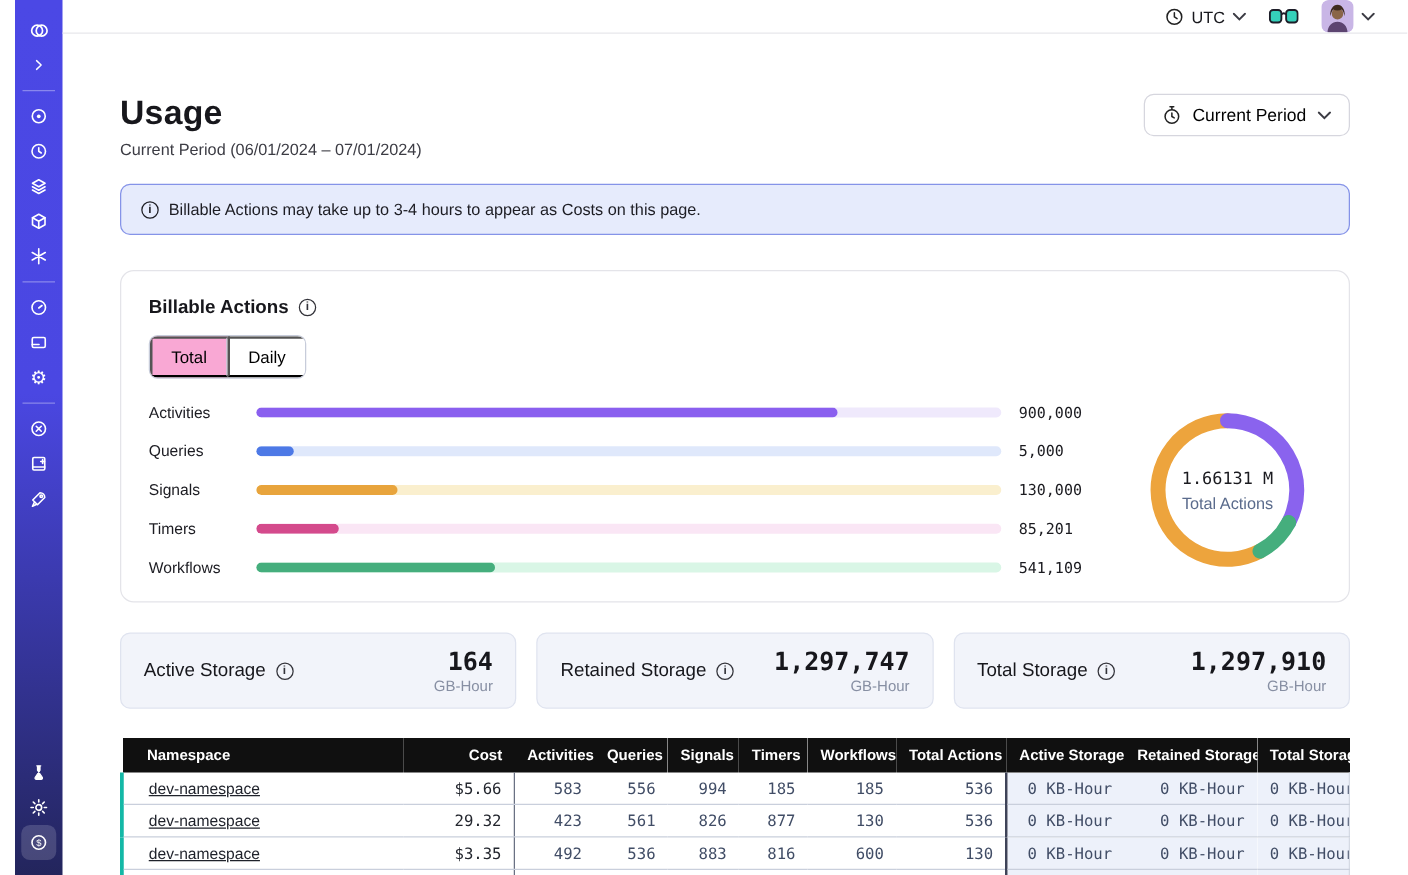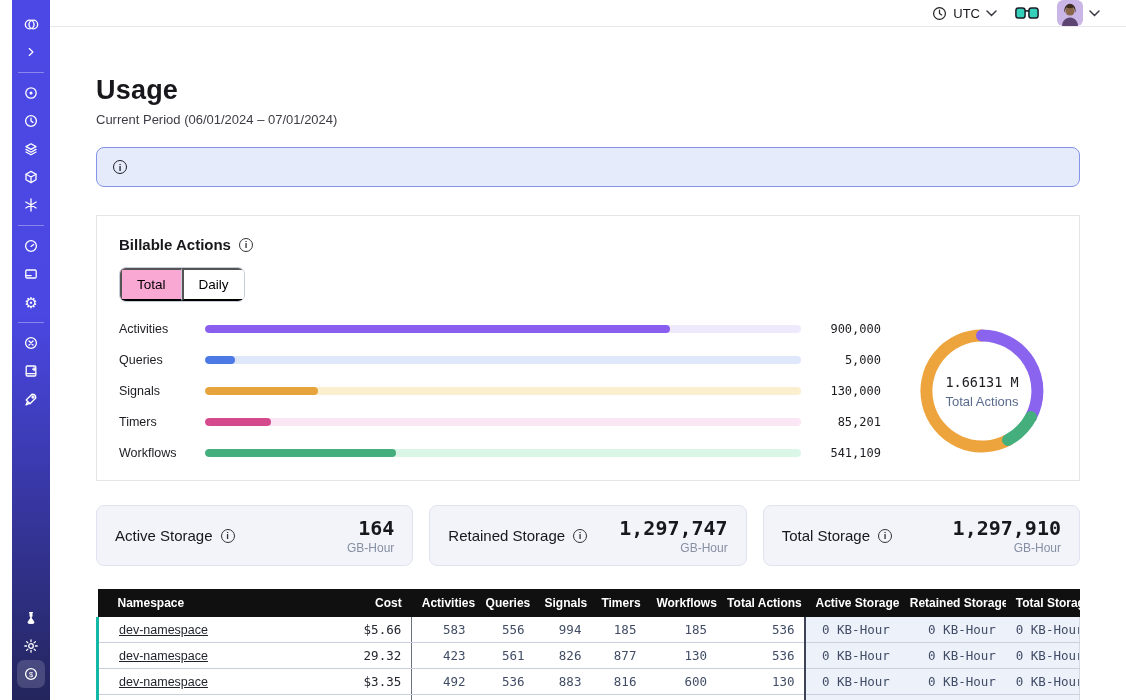--- a/index.html
+++ b/index.html
@@ -39,35 +39,35 @@
 
   .banner { margin-top:20px; background:#E6EBFC; border:1px solid #8593E8; border-radius:8px;
     padding:12px 16px; font-size:13px; color:#1d1d24; display:flex; align-items:center; gap:8px; }
 
   .info-i { display:inline-flex; width:14px; height:14px; border:1.2px solid currentColor;
     border-radius:50%; align-items:center; justify-content:center; flex:0 0 14px;
     font-size:9.5px; font-weight:600; font-style:normal; }
   .info-i::after { content:"i"; }
 
   
-  .card { margin-top:28px; background:#fff; border:1px solid #E4E4E9; border-radius:0; padding:20px 22px; }
+  .card { margin-top:28px; background:#fff; border:1px solid #E4E4E9; border-radius:11px; padding:20px 22px; }
   .card-title-row { display:flex; align-items:center; gap:8px; font-size:15px; font-weight:600; }
   .card-title-row .info-i { color:#33333a; cursor:pointer; }
   .seg { display:inline-flex; margin-top:14px; border:1px solid #C7CCDA; border-radius:7px; overflow:hidden; }
   .seg-tab { padding:7px 15px; font-size:13.5px; background:#fff; cursor:pointer; border-right:1px solid #C7CCDA; }
   .seg-tab:last-child { border-right:none; }
   .seg-tab.sel { background:#f9a8d4; }
 
   .chart-area { display:flex; align-items:center; margin-top:20px; }
   .bars { flex:1; display:flex; flex-direction:column; gap:17px; padding-right:26px; }
   .bar-row { display:flex; align-items:center; gap:14px; }
   .bar-label { width:72px; font-size:12.5px; color:#1c1c22; }
   .bar-track { flex:1; height:8px; border-radius:4px; overflow:hidden; }
   .bar-fill { height:8px; border-radius:4px; }
-  .bar-value { width:66px; text-align:right; font-family:"DejaVu Sans Mono", monospace; font-size:12px; color:#1b1b20; }
+  .bar-value { width:66px; text-align:left; font-family:"DejaVu Sans Mono", monospace; font-size:12px; color:#1b1b20; }
 
   .donut-wrap { width:150px; display:flex; align-items:center; justify-content:center; position:relative; }
   .donut-center { position:absolute; text-align:center; }
   .donut-value { font-family:"DejaVu Sans Mono", monospace; font-size:13.5px; color:#1b1b20; }
   .donut-label { font-size:13px; color:#5A6B8C; margin-top:4px; }
 
   
   .storage-row { display:flex; gap:16px; margin-top:24px; }
   .storage-card { flex:1; background:#F2F4FA; border:1px solid #DFE3EF; border-radius:8px;
     padding:10px 18px; display:flex; align-items:center; justify-content:space-between; }
@@ -241,24 +241,37 @@
       </div>
     </header>
 
     <div class="content">
 
       <div class="page-head">
         <div>
           <h1 class="page-title">Usage</h1>
           <div class="page-subtitle">Current Period (06/01/2024 – 07/01/2024)</div>
         </div>
+        <button class="period-btn">
+          <svg width="15" height="16" viewBox="0 0 16 17" fill="none" stroke="#222" stroke-width="1.3" stroke-linecap="round">
+              <circle cx="8" cy="9.8" r="5.8"></circle>
+              <path d="M8 6.8v3l2 1.2M6.4 1.4h3.2M8 1.4v2.4"></path>
+            </svg>
+          <span>Current Period</span>
+          <span class="chev">
+              <svg width="11" height="7" viewBox="0 0 11 7">
+                <path d="M1 1l4.5 4.5L10 1" fill="none" stroke="currentColor" stroke-width="1.6" stroke-linecap="round"></path>
+              </svg>
+            </span>
+        </button>
       </div>
 
       <div class="banner">
         <i class="info-i"></i>
+        <span>Billable Actions may take up to 3-4 hours to appear as Costs on this page.</span>
       </div>
 
       <section class="card">
         <div class="card-title-row">
           <span>Billable Actions</span>
           <i class="info-i"></i>
         </div>
         <div class="seg" id="seg-tabs">
             <button class="seg-tab sel">Total</button>
             <button class="seg-tab">Daily</button>

